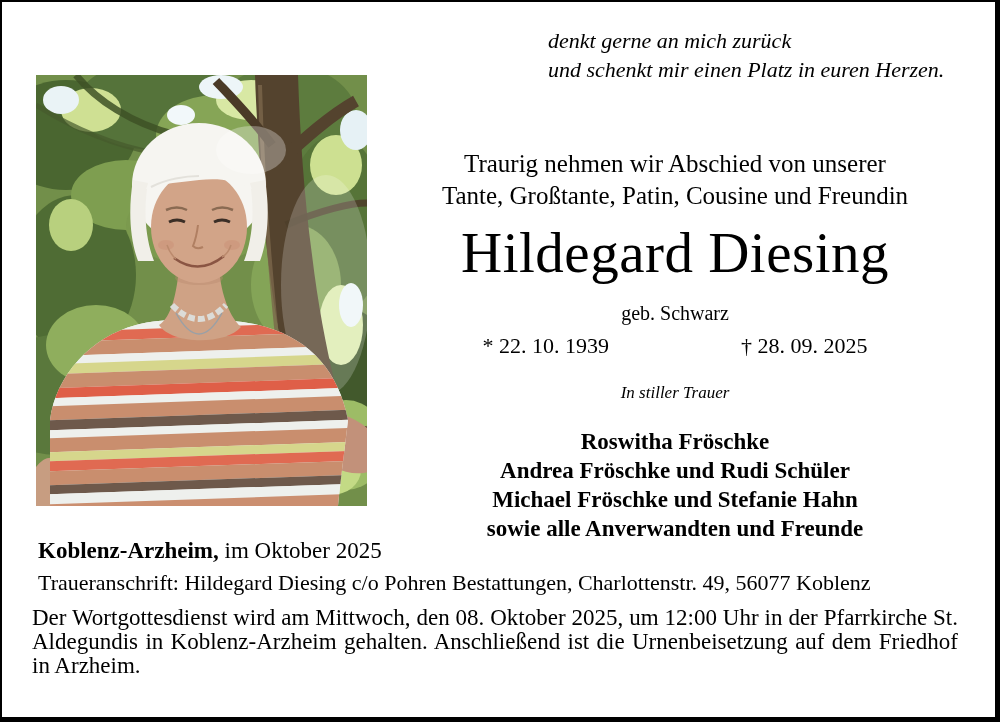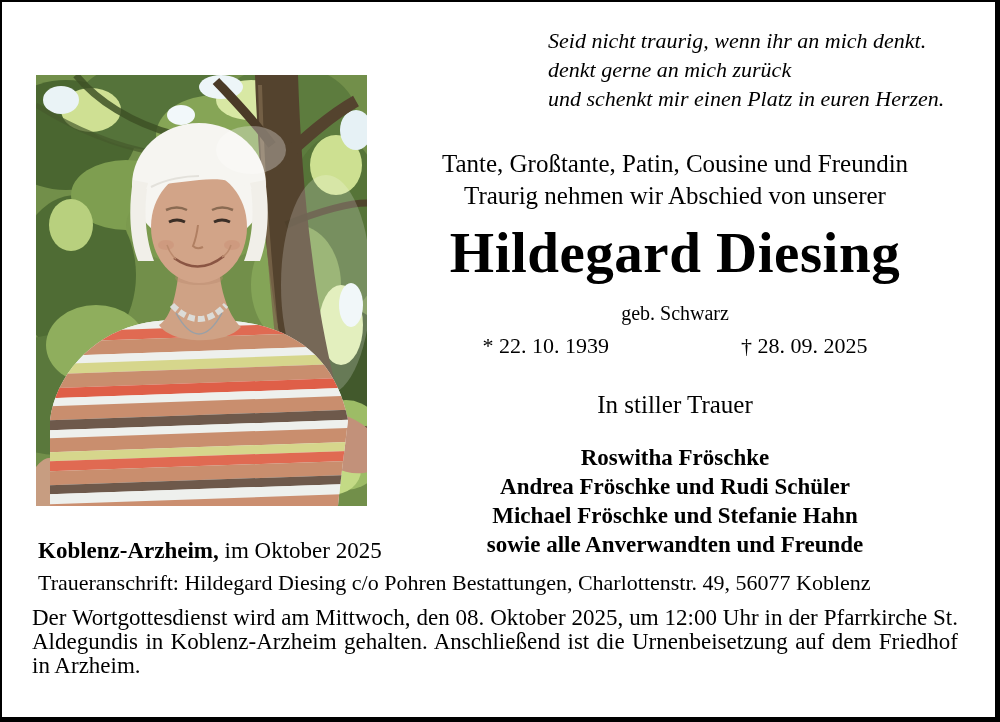--- a/index.html
+++ b/index.html
@@ -12,24 +12,24 @@
     border-width:2px 5px 5px 2px;
     font-family:"Liberation Serif","DejaVu Serif",serif;
     color:#000000;
     overflow:hidden;
   }
   .photo{position:absolute;left:34px;top:73px;width:331px;height:431px;}
   .photo svg{display:block;}
   .poem{position:absolute;left:546px;top:24px;font-style:italic;font-size:22px;line-height:29px;white-space:nowrap;}
   .memorial{position:absolute;left:373px;top:146px;width:600px;text-align:center;}
   .intro{font-size:25px;line-height:32px;}
-  .name{font-size:57px;font-weight:bold;line-height:58px;margin-top:12px;letter-spacing:.5px;white-space:nowrap;}
+  .name{font-size:57px;font-weight:normal;line-height:58px;margin-top:12px;letter-spacing:.5px;white-space:nowrap;}
   .maiden{font-size:20px;margin-top:20px;}
   .dates{display:flex;justify-content:space-between;width:385px;margin:8px auto 0;font-size:22px;}
-  .trauer-heading{font-size:25px;margin-top:32px;}
+  .trauer-heading{font-size:17px;margin-top:24px;font-style:italic;}
   .names{font-size:23px;font-weight:bold;line-height:29px;margin-top:24px;}
   .place-line{position:absolute;left:36px;top:536px;font-size:23px;}
   .place-line .b{font-weight:bold;}
   .address-line{position:absolute;left:36px;top:568px;font-size:22px;white-space:nowrap;}
   .service{position:absolute;left:30px;top:604px;width:926px;font-size:23px;line-height:24px;text-align:justify;}
 </style>
 </head>
 <body>
 
 <div class="sheet">
@@ -144,29 +144,28 @@
       <path d="M162,150 C161,158 159,166 157,171 Q161,175 167,172" stroke="#b07f62" stroke-width="2" fill="none"></path>
       <path d="M138,183 Q163,201 188,181" stroke="#8a5543" stroke-width="2.5" fill="none"></path>
       <path d="M131,170 Q134,179 140,184" stroke="#bb8a6d" stroke-width="1.5" fill="none"></path>
       <path d="M195,170 Q192,179 186,182" stroke="#bb8a6d" stroke-width="1.5" fill="none"></path>
 
       <ellipse cx="215" cy="75" rx="35" ry="24" fill="#ffffff" opacity="0.3"></ellipse>
     </svg>
   </div>
 
   <div class="poem">
-    <div>Seid nicht traurig, wenn ihr an mich denkt.</div>
     <div>denkt gerne an mich zurück</div>
     <div>und schenkt mir einen Platz in euren Herzen.</div>
   </div>
 
   <div class="memorial">
     <div class="intro">
+      <div>Traurig nehmen wir Abschied von unserer</div>
       <div>Tante, Großtante, Patin, Cousine und Freundin</div>
-      <div>Traurig nehmen wir Abschied von unserer</div>
     </div>
     <div class="name">Hildegard Diesing</div>
     <div class="maiden">geb. Schwarz</div>
     <div class="dates">
       <span>* 22. 10. 1939</span>
       <span>† 28. 09. 2025</span>
     </div>
     <div class="trauer-heading">In stiller Trauer</div>
     <div class="names">
       <div>Roswitha Fröschke</div>

